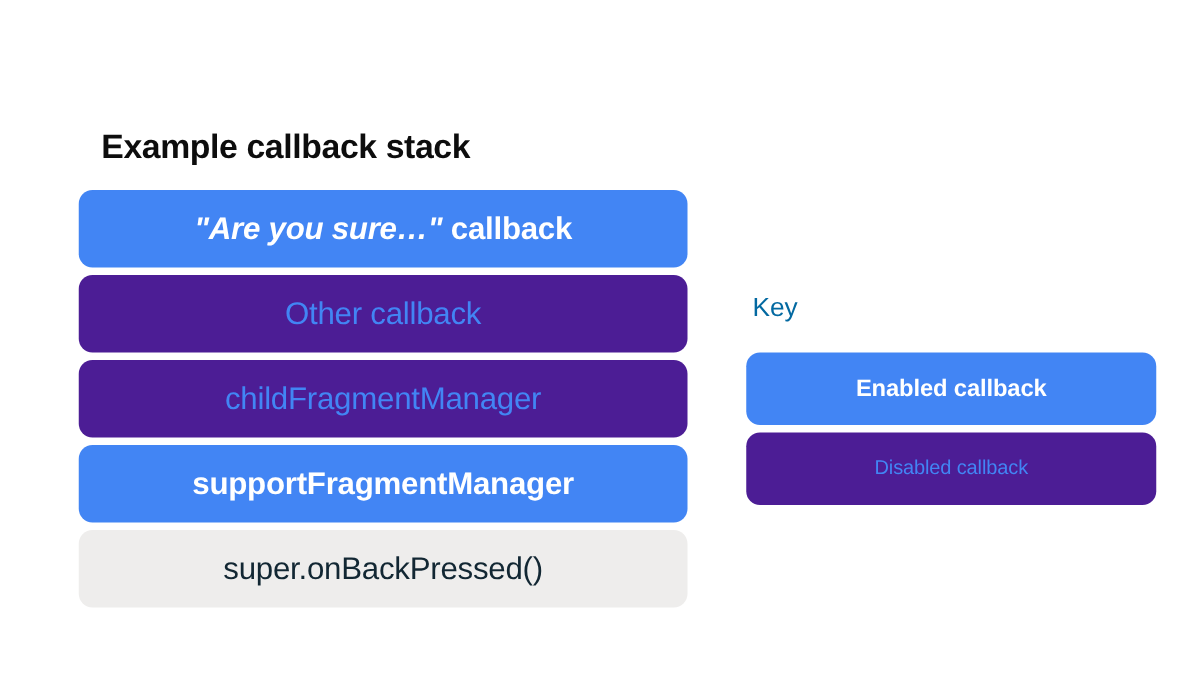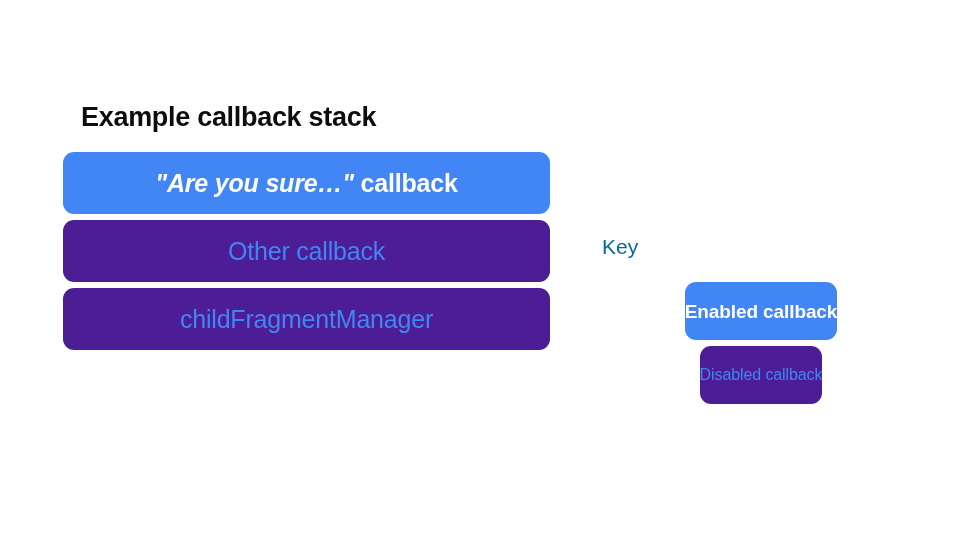--- a/index.html
+++ b/index.html
@@ -104,21 +104,20 @@
     color: #0369a1;
     line-height: 26px;
     margin: 0 0 22px 5px;
     white-space: nowrap;
   }
 
   .key-rows {
     display: flex;
     flex-direction: column;
     gap: 6px;
-    align-items: center;
   }
 
   .key-row {
     height: 58px;
     border-radius: 11px;
     display: flex;
     align-items: center;
     justify-content: center;
     box-sizing: border-box;
     white-space: nowrap;
@@ -154,21 +153,27 @@
     </div>
 
     <div class="row state-disabled">
       <span class="row-label">Other callback</span>
     </div>
 
     <div class="row state-disabled">
       <span class="row-label">childFragmentManager</span>
     </div>
 
+    <div class="row state-enabled">
+      <span class="row-label">supportFragmentManager</span>
+    </div>
 
+    <div class="row state-system">
+      <span class="row-label">super.onBackPressed()</span>
+    </div>
 
   </div>
 </section>
 
 <section id="key-section">
 
   <h2 id="key-title">Key</h2>
 
   <div class="key-rows">
 

